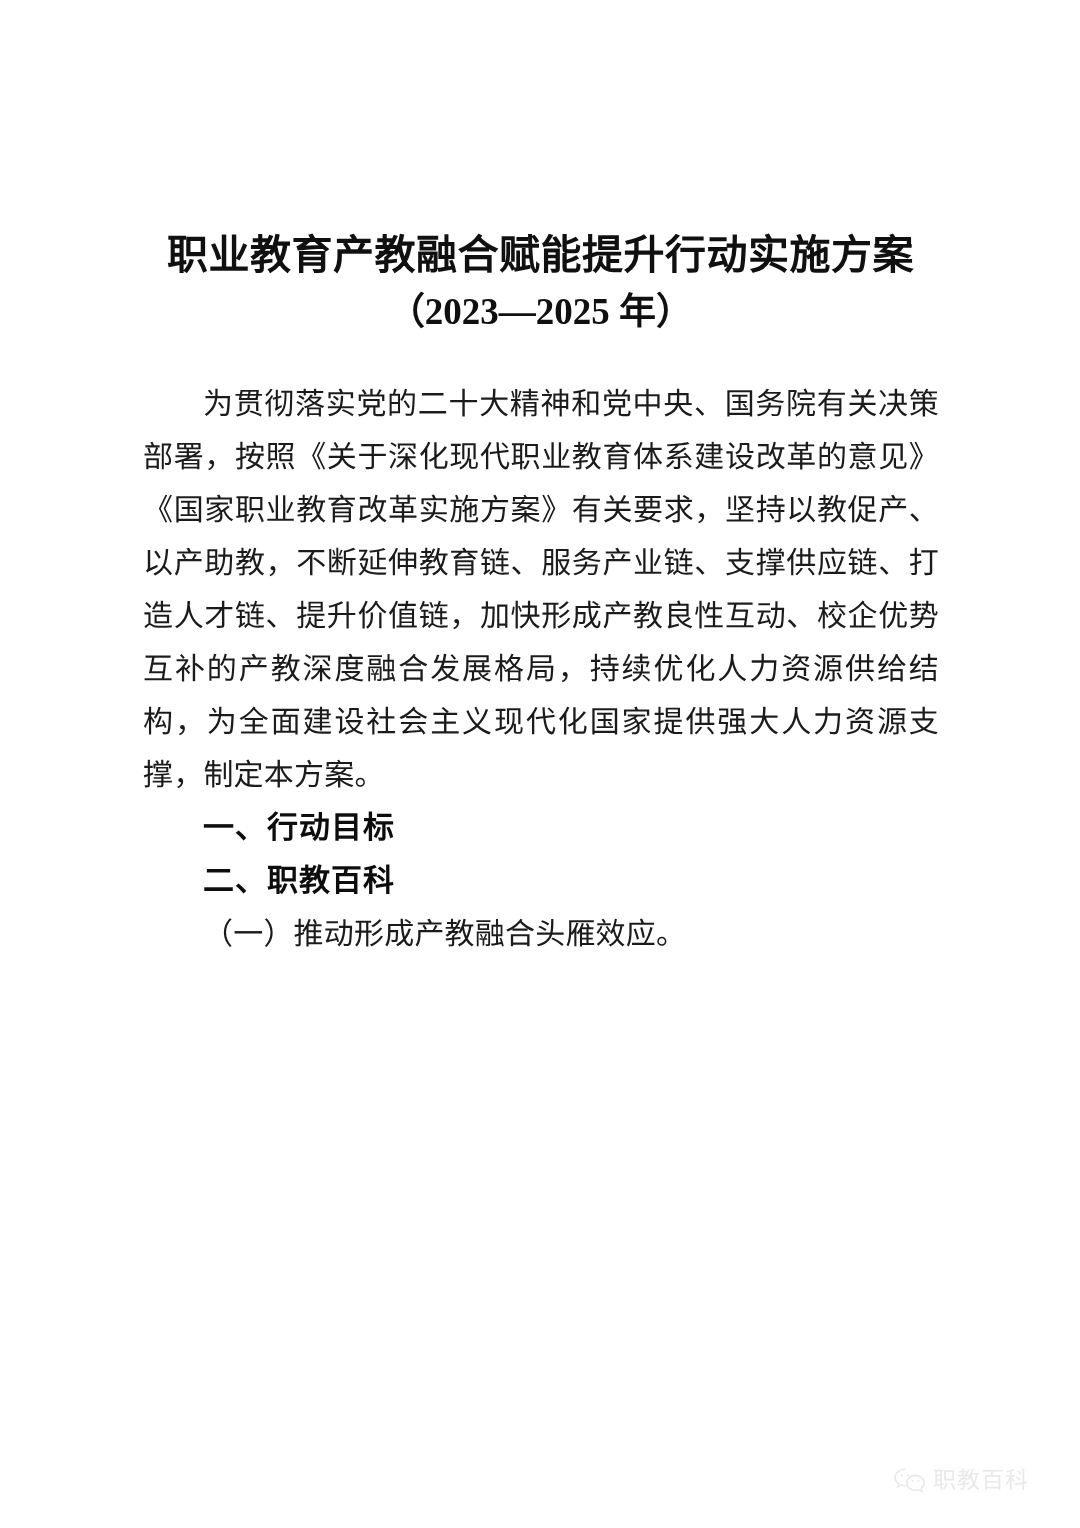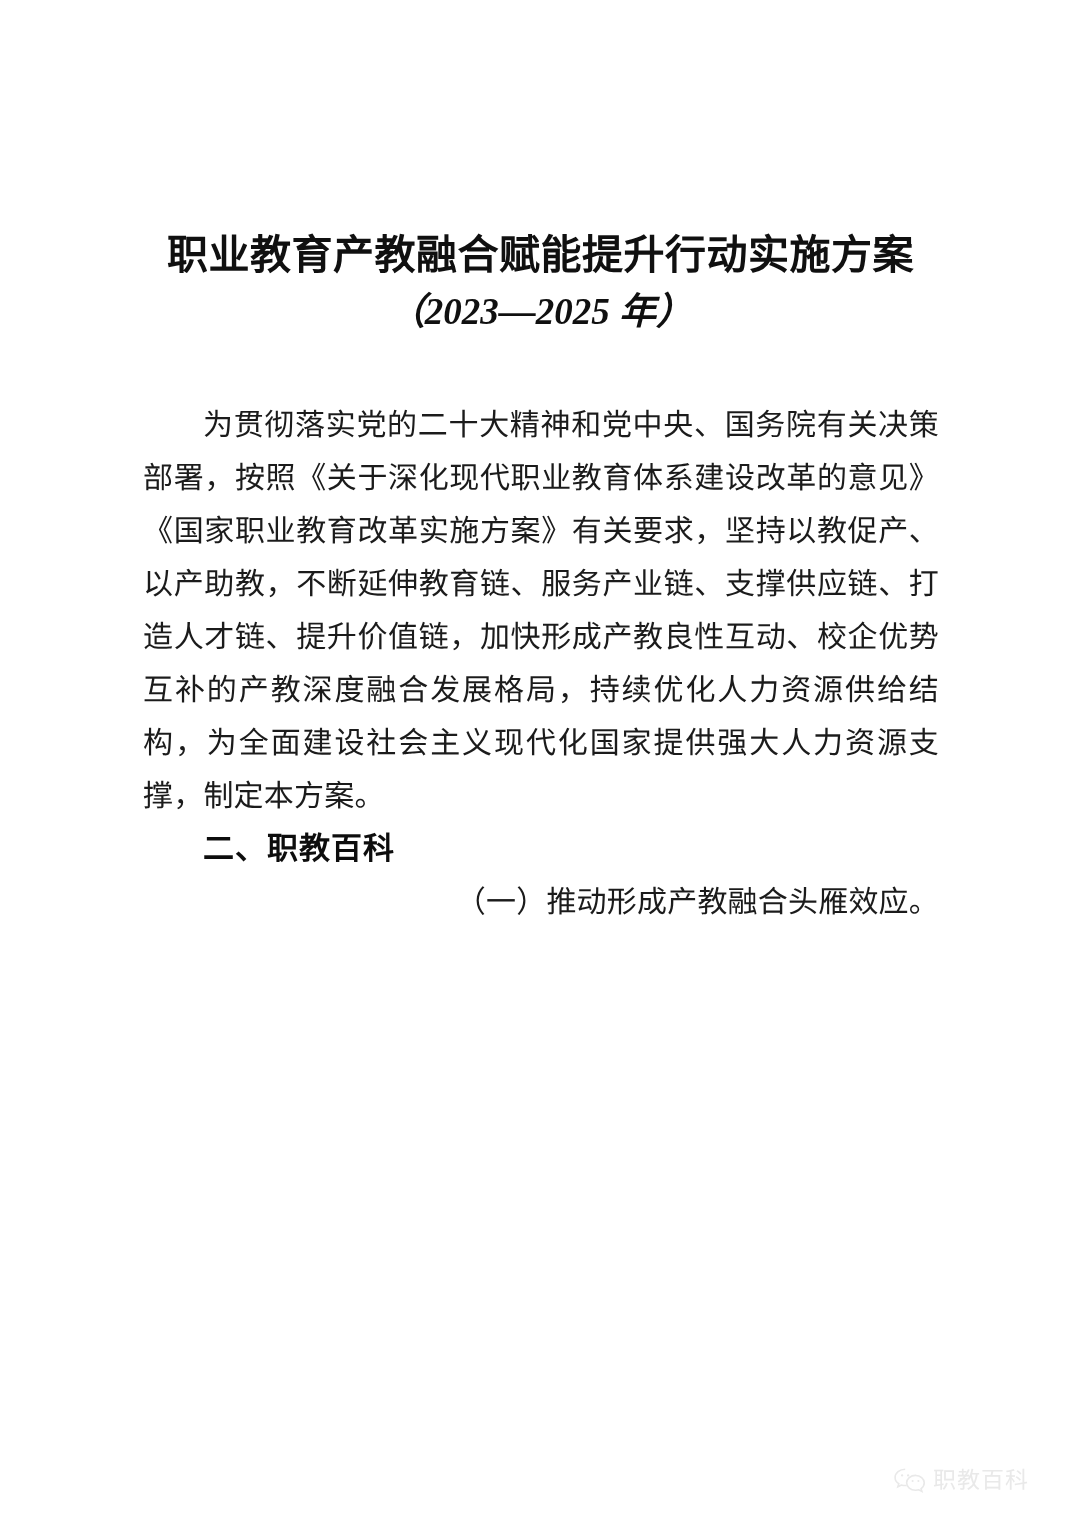--- a/index.html
+++ b/index.html
@@ -44,28 +44,27 @@
     white-space: nowrap;
   }
   .doc-title-sub {
     font-family: "Liberation Serif", "DejaVu Serif", serif;
     font-weight: 700;
     font-size: 37px;
     line-height: 52px;
     color: #101010;
     margin-top: 4px;
     white-space: nowrap;
-    font-style: italic;
   }
 
   
   .doc-body {
     position: absolute;
     left: 143px;
-    top: 398px;
+    top: 377px;
     width: 796px;
   }
 
   p.para {
     margin: 0;
     font-family: "Liberation Serif", "DejaVu Serif", serif;
     font-size: 30px;
     line-height: 53px;
     color: #1b1b1b;
     text-align: justify;
@@ -87,21 +86,20 @@
   }
 
   p.subheading {
     margin: 0;
     font-family: Liberation Sans, sans-serif;
     font-size: 30px;
     line-height: 53px;
     color: #1b1b1b;
     text-indent: 60px;
     letter-spacing: 0.2px;
-    text-align: right;
   }
 
   .gap-before-heading { margin-top: 2px; }
 
   
   .watermark {
     position: absolute;
     left: 893px;
     top: 1466px;
     display: flex;
@@ -133,20 +131,21 @@
 
   <div class="doc-title-block">
     <div class="doc-title-main">职业教育产教融合赋能提升行动实施方案</div>
     <div class="doc-title-sub">（2023—2025 年）</div>
   </div>
 
   <div class="doc-body">
 
     <p class="para">为贯彻落实党的二十大精神和党中央、国务院有关决策部署，按照《关于深化现代职业教育体系建设改革的意见》《国家职业教育改革实施方案》有关要求，坚持以教促产、以产助教，不断延伸教育链、服务产业链、支撑供应链、打造人才链、提升价值链，加快形成产教良性互动、校企优势互补的产教深度融合发展格局，持续优化人力资源供给结构，为全面建设社会主义现代化国家提供强大人力资源支撑，制定本方案。</p>
 
+    <h2 class="heading gap-before-heading">一、行动目标</h2>
 
 
     <h2 class="heading gap-before-heading">二、职教百科</h2>
 
     <p class="subheading">（一）推动形成产教融合头雁效应。</p>
 
   </div>
 
   <div class="watermark">
     <span class="wm-logo">

